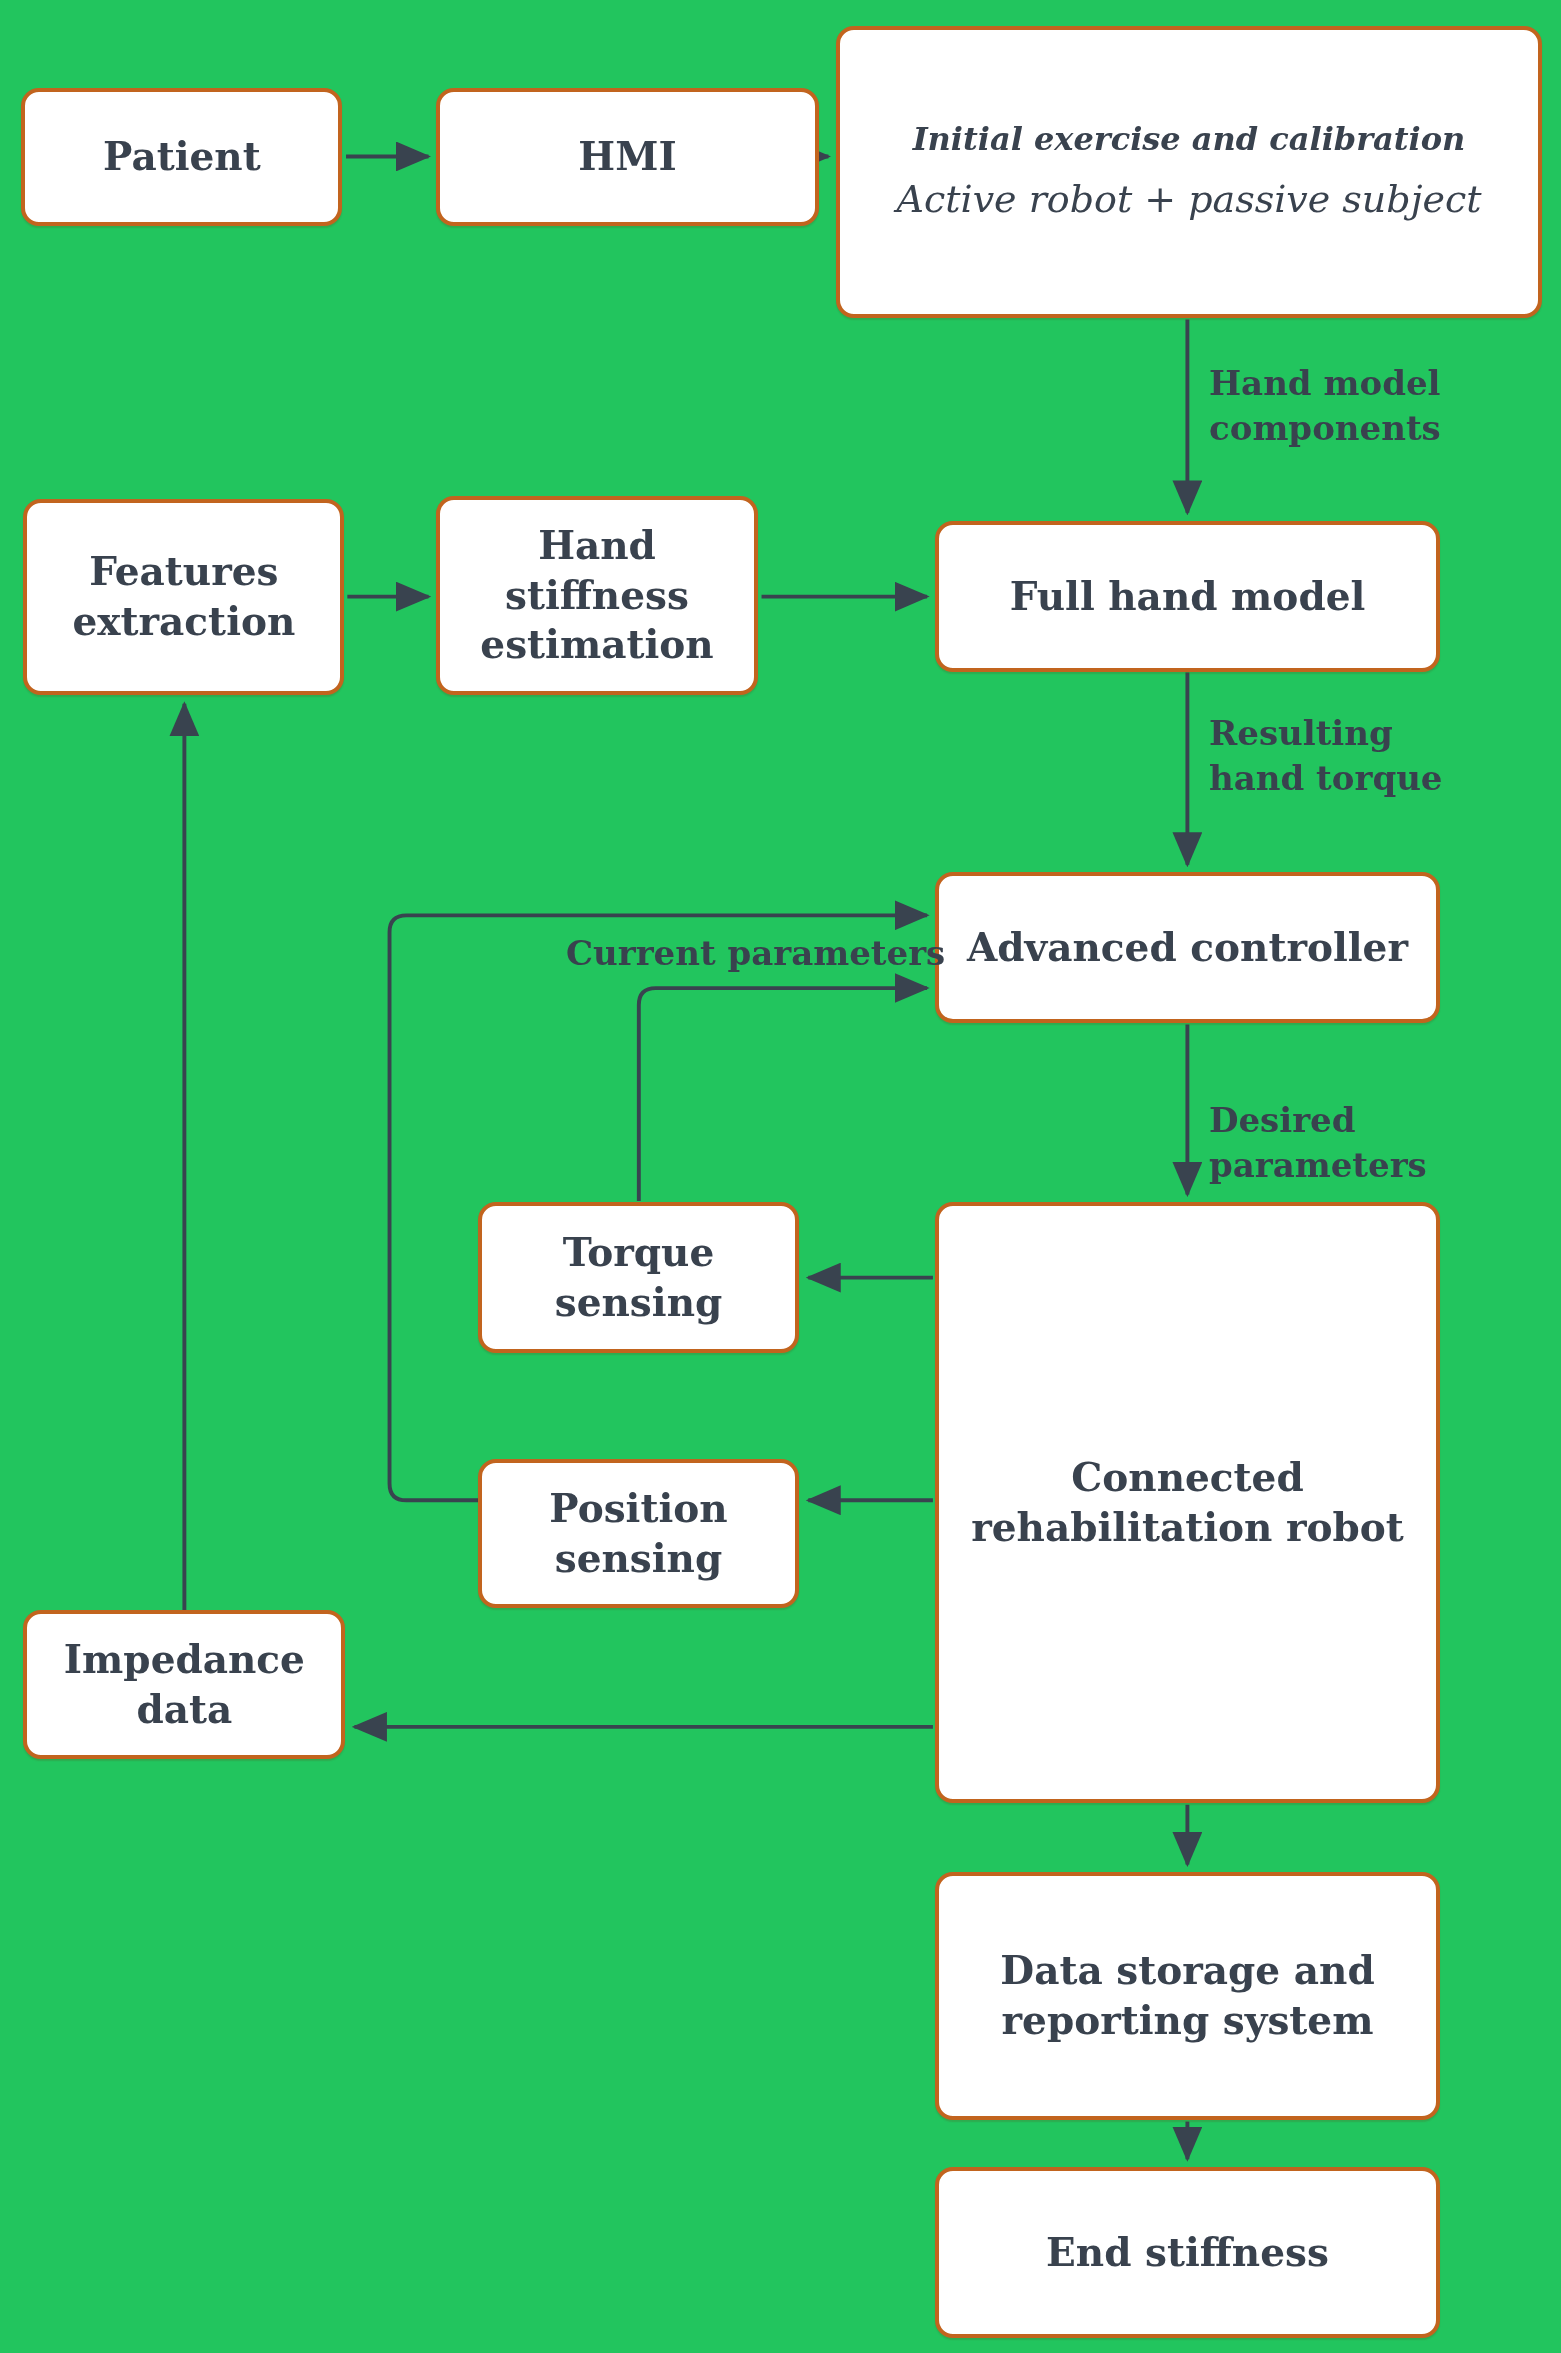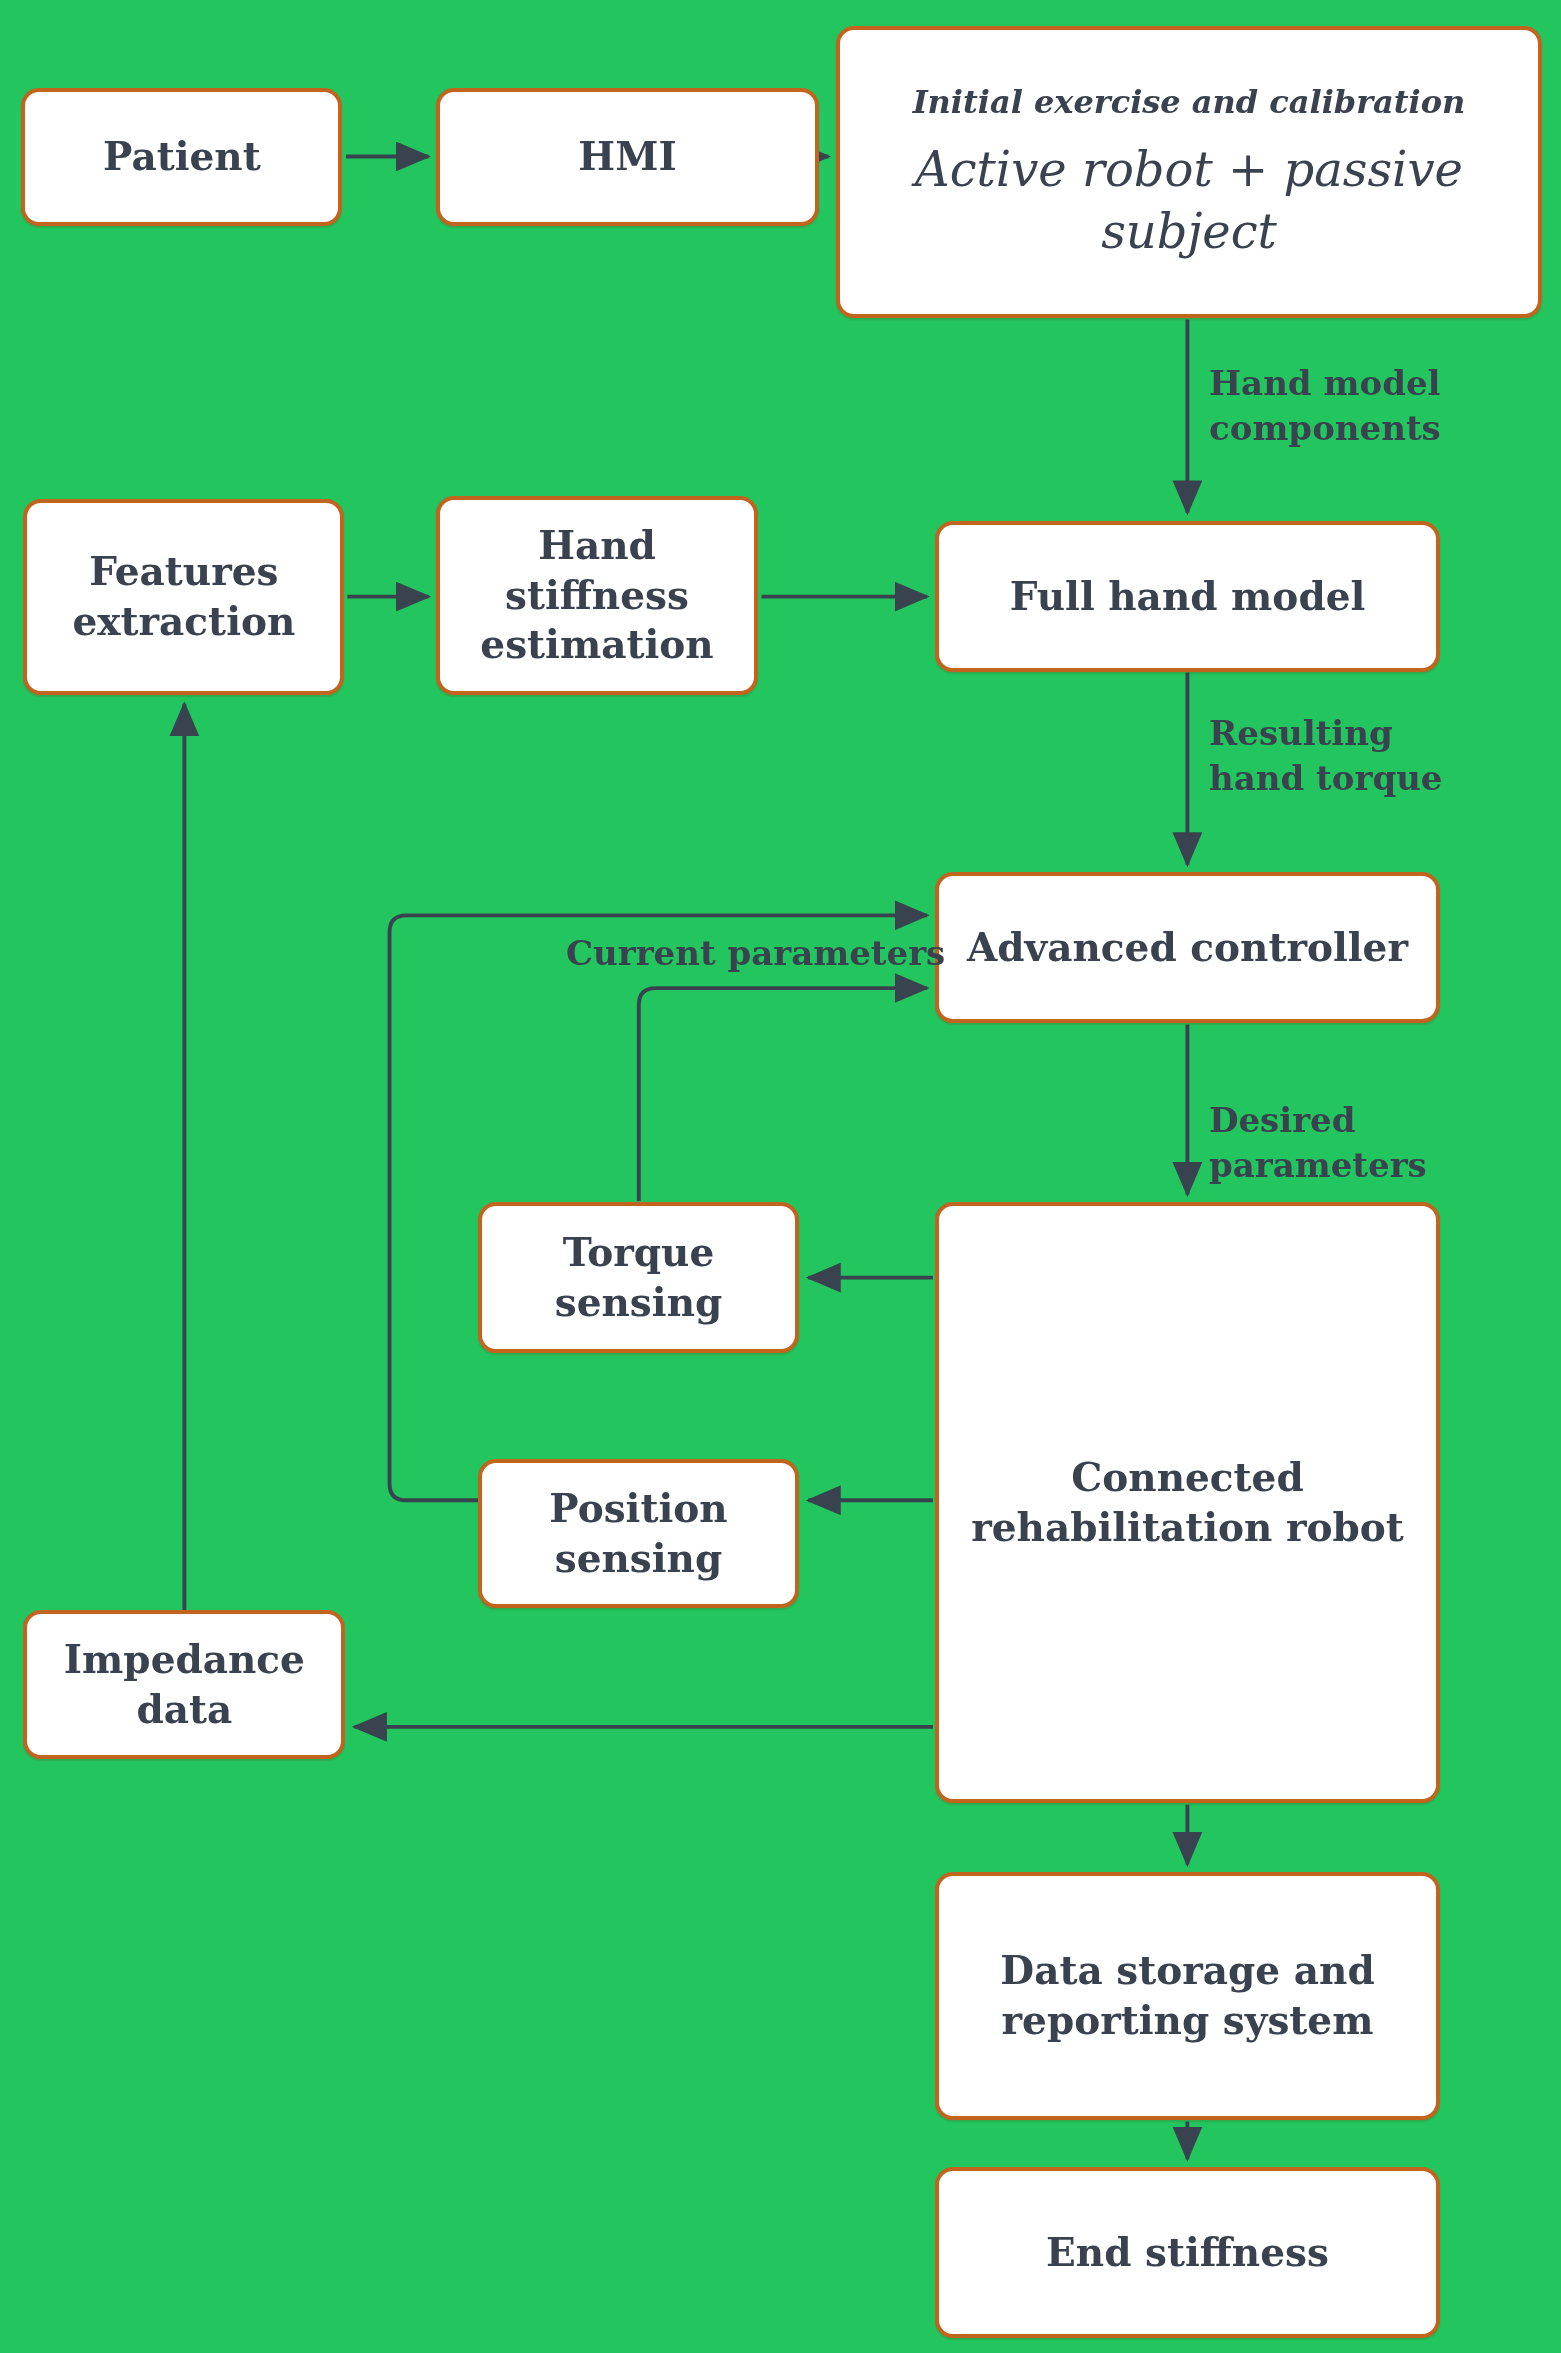--- a/index.html
+++ b/index.html
@@ -33,21 +33,21 @@
   }
   .node-title {
     font-weight: bold;
     font-size: 32px;
     line-height: 1.25;
     font-style: italic;
   }
   .node-subtitle {
     font-style: italic;
     font-weight: normal;
-    font-size: 48px;
+    font-size: 38px;
     line-height: 1.3;
     margin-top: 16px;
   }
   .edge-label {
     position: absolute;
     font-weight: bold;
     font-size: 34px;
     line-height: 1.32;
     white-space: pre-line;
     color: #39424E;

